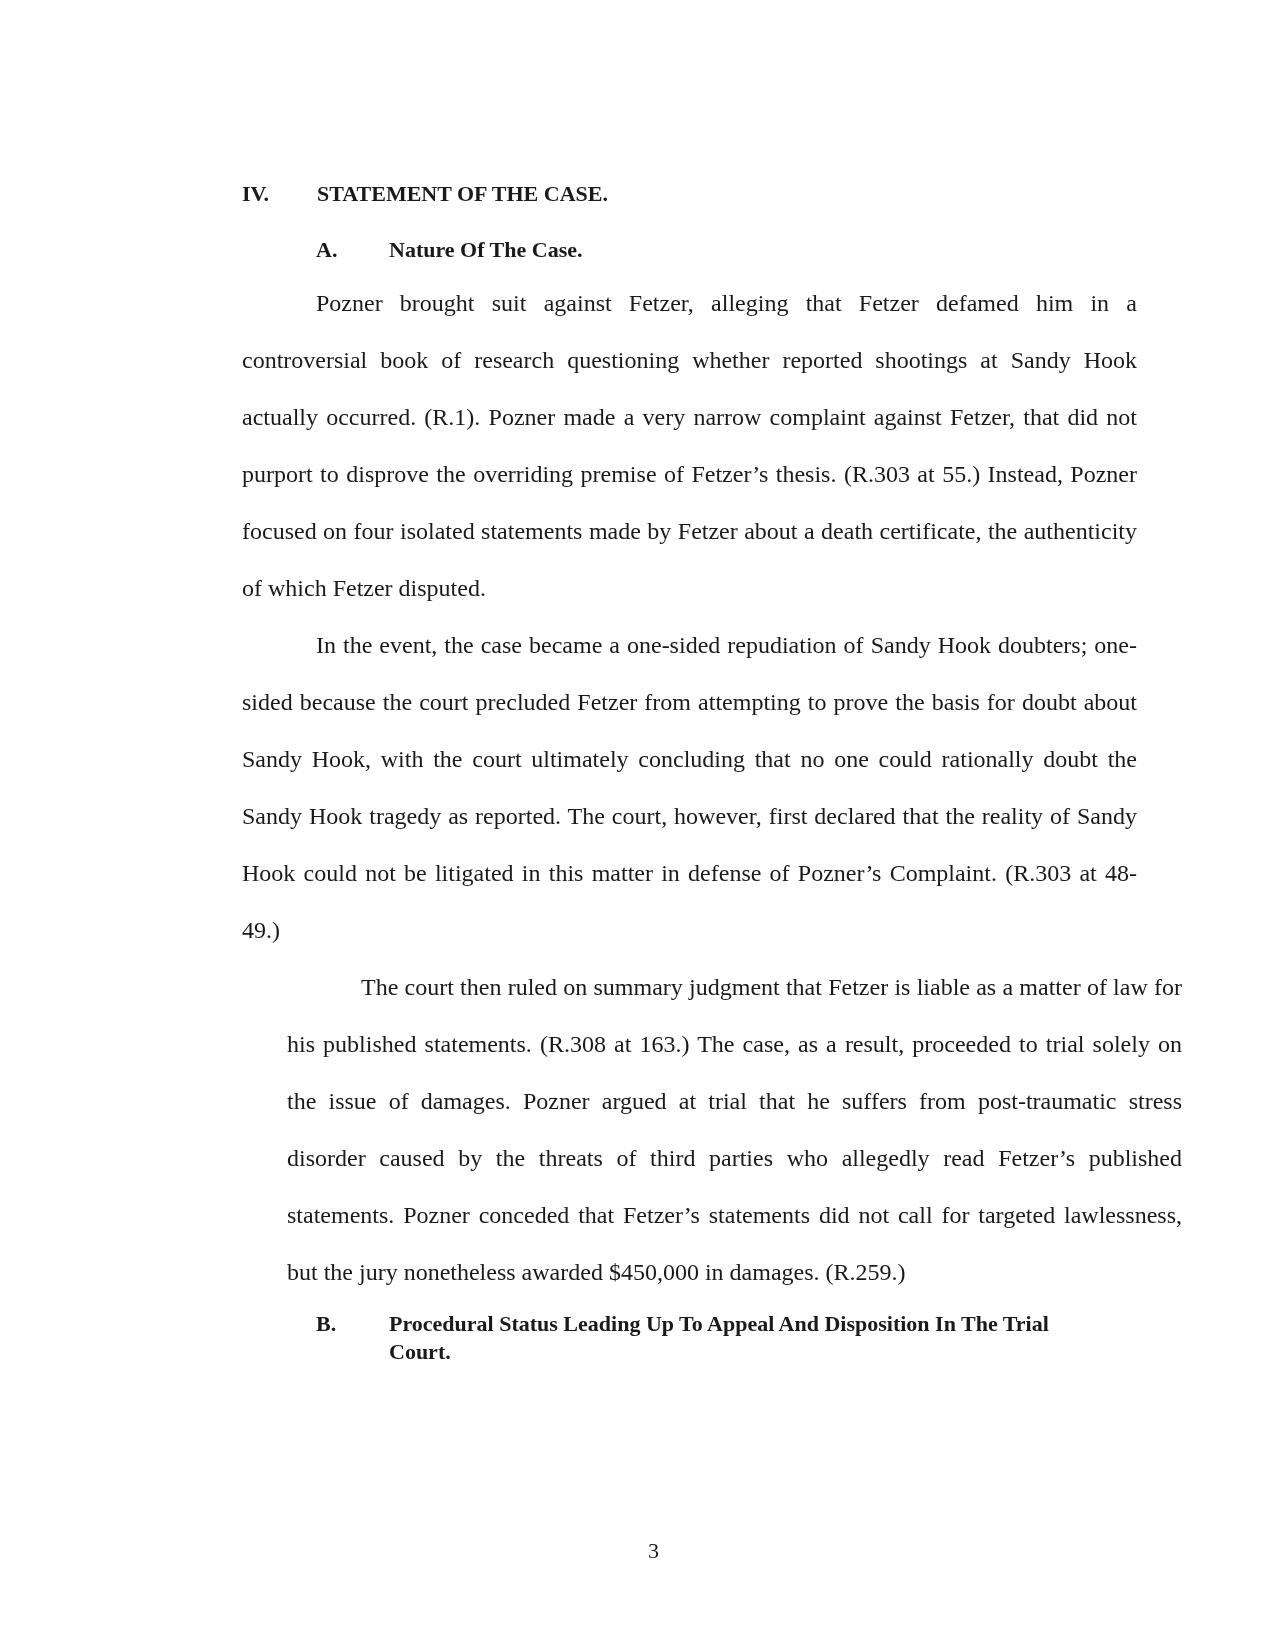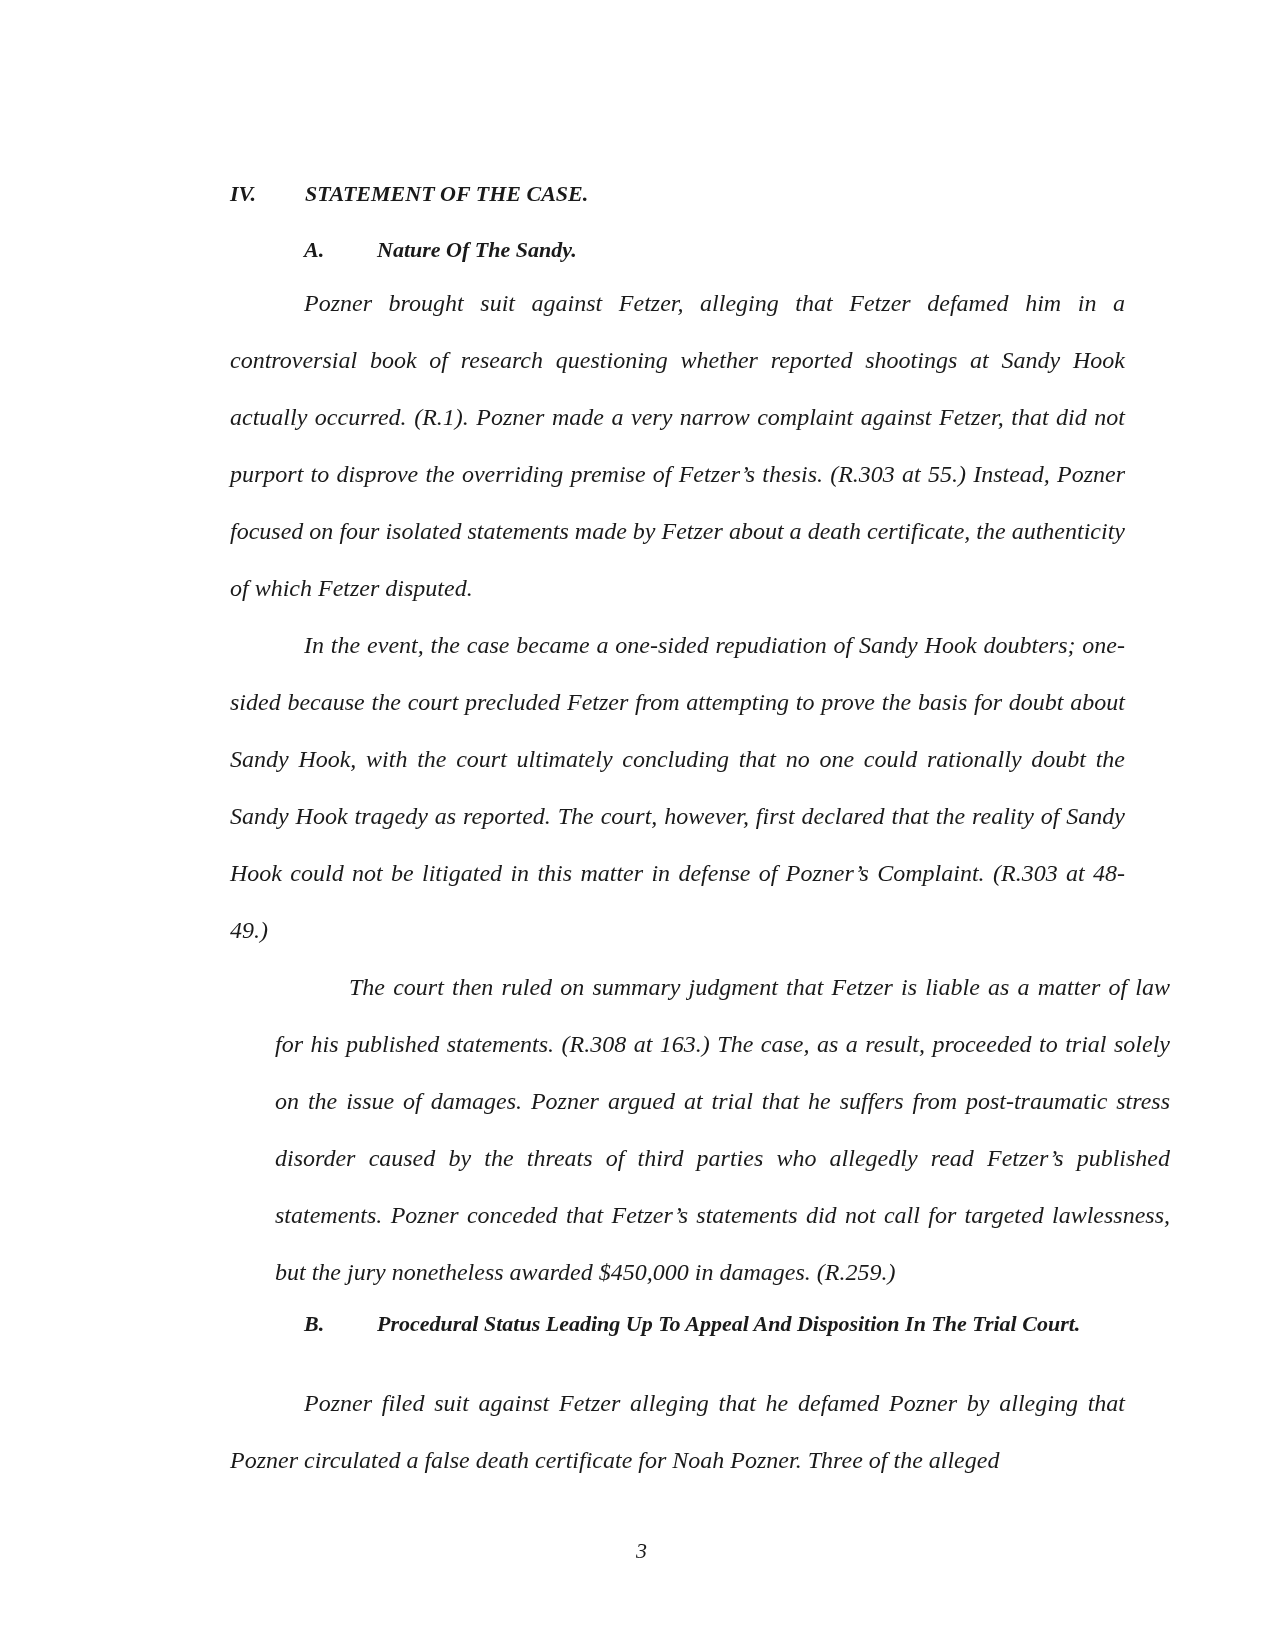--- a/index.html
+++ b/index.html
@@ -1,17 +1,17 @@
 <!DOCTYPE html>
 <html><head>
 <meta charset="utf-8">
 <style>
   html,body{margin:0;padding:0;background:#fff;}
   body{width:1275px;height:1649px;position:relative;overflow:hidden;font-family:"Liberation Serif",serif;color:#1a1a1a;}
-  .page{position:absolute;left:4px;top:0;width:1233px;height:1649px;font-style:italic;}
+  .page{position:absolute;left:16px;top:0;width:1233px;height:1649px;}
   .h1{position:absolute;left:226px;top:181px;font-weight:bold;font-size:22px;}
   .h1 .num{display:inline-block;width:75px;}
   .h2{position:absolute;left:300px;top:237px;font-weight:bold;font-size:22px;}
   .h2 .num{display:inline-block;width:73px;}
   .h2b{position:absolute;left:300px;top:1310px;font-weight:bold;font-size:22px;line-height:28px;}
   .h2b .num{position:absolute;left:0;top:0;}
   .h2b .txt{position:absolute;left:73px;top:0;width:720px;}
   .para{position:absolute;left:226px;width:895px;font-size:24px;line-height:57px;text-align:justify;}
   .para .indent{display:inline-block;width:74px;}
   .p1{top:275px;}
@@ -21,24 +21,23 @@
   .pagenum{position:absolute;left:0;width:1275px;top:1538px;text-align:center;font-size:22px;}
 </style>
 </head>
 <body>
 
 <div class="page">
   <div class="h1">
     <span class="num">IV.</span><span>STATEMENT OF THE CASE.</span>
   </div>
   <div class="h2">
-    <span class="num">A.</span><span>Nature Of The Sandy.</span>
+    <span class="num">A.</span><span>Nature Of The Case.</span>
   </div>
   <div class="para p1"><span class="indent"></span><span>Pozner brought suit against Fetzer, alleging that Fetzer defamed him in a controversial book of research questioning whether reported shootings at Sandy Hook actually occurred. (R.1).  Pozner made a very narrow complaint against Fetzer, that did not purport to disprove the overriding premise of Fetzer’s thesis. (R.303 at 55.)  Instead, Pozner focused on four isolated statements made by Fetzer about a death certificate, the authenticity of which Fetzer disputed.</span></div>
   <div class="para p2"><span class="indent"></span><span>In the event, the case became a one-sided repudiation of Sandy Hook doubters; one-sided because the court precluded Fetzer from attempting to prove the basis for doubt about Sandy Hook, with the court ultimately concluding that no one could rationally doubt the Sandy Hook tragedy as reported.  The court, however, first declared that the reality of Sandy Hook could not be litigated in this matter in defense of Pozner’s Complaint. (R.303 at 48-49.)</span></div>
   <div class="para p3"><span class="indent"></span><span>The court then ruled on summary judgment that Fetzer is liable as a matter of law for his published statements. (R.308 at 163.) The case, as a result, proceeded to trial solely on the issue of damages.  Pozner argued at trial that he suffers from post-traumatic stress disorder caused by the threats of third parties who allegedly read Fetzer’s published statements.   Pozner conceded that Fetzer’s statements did not call for targeted lawlessness, but the jury nonetheless awarded $450,000 in damages. (R.259.)</span></div>
   <div class="h2b">
     <span class="num">B.</span>
       <span class="txt">Procedural Status Leading Up To Appeal And Disposition In The Trial Court.</span>
   </div>
-  <div class="para p4"><span class="indent"></span><span>Pozner filed suit against Fetzer alleging that he defamed Pozner by alleging that Pozner circulated a false death certificate for Noah Pozner.  Three of the alleged</span></div>
   <div class="pagenum">3</div>
 </div>
 
 </body></html>

